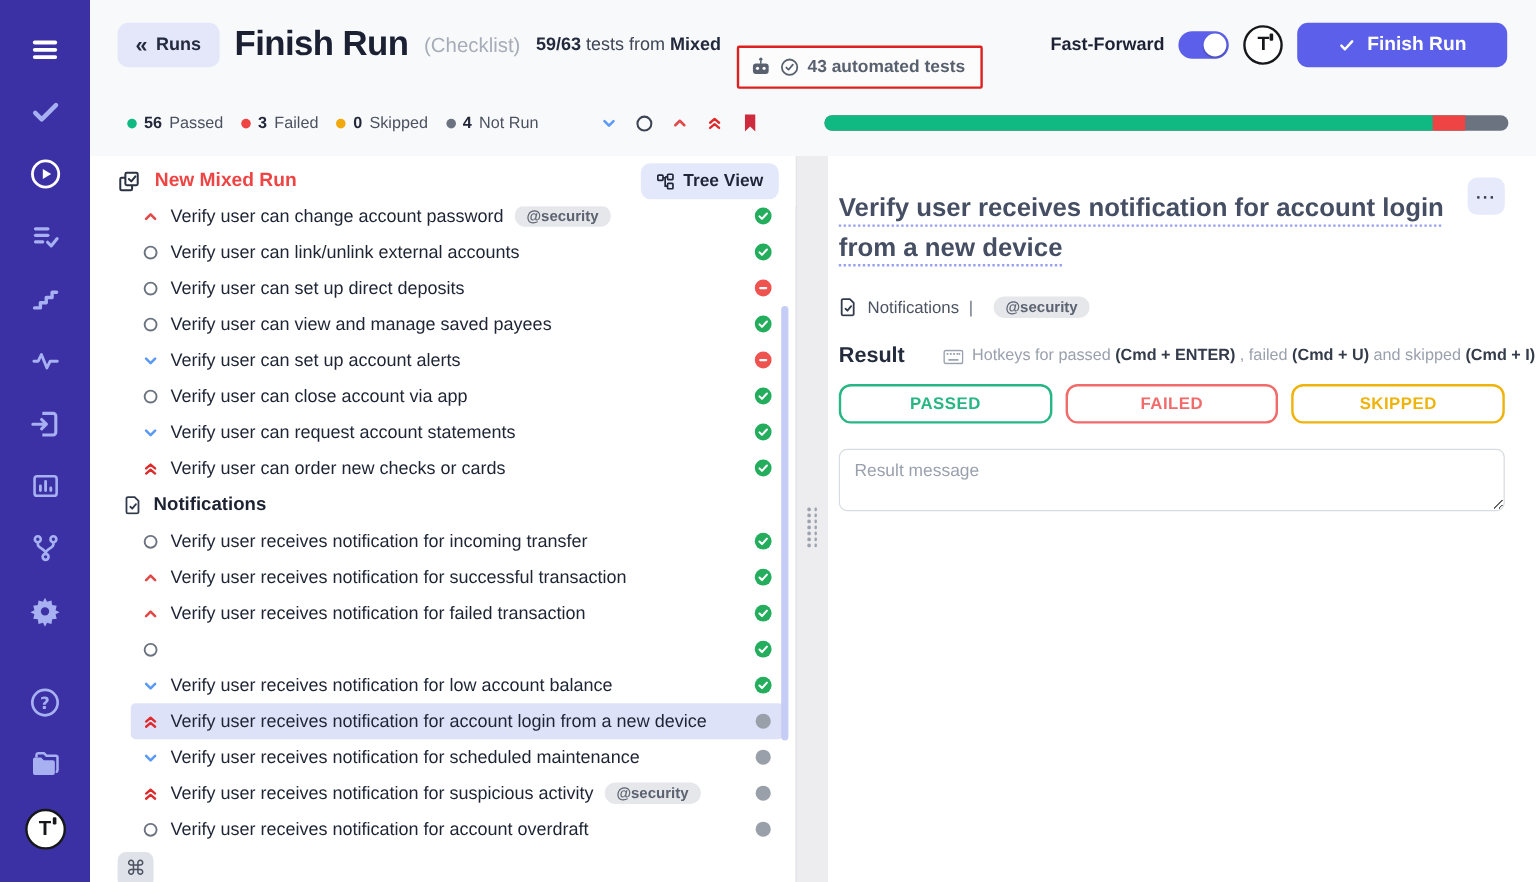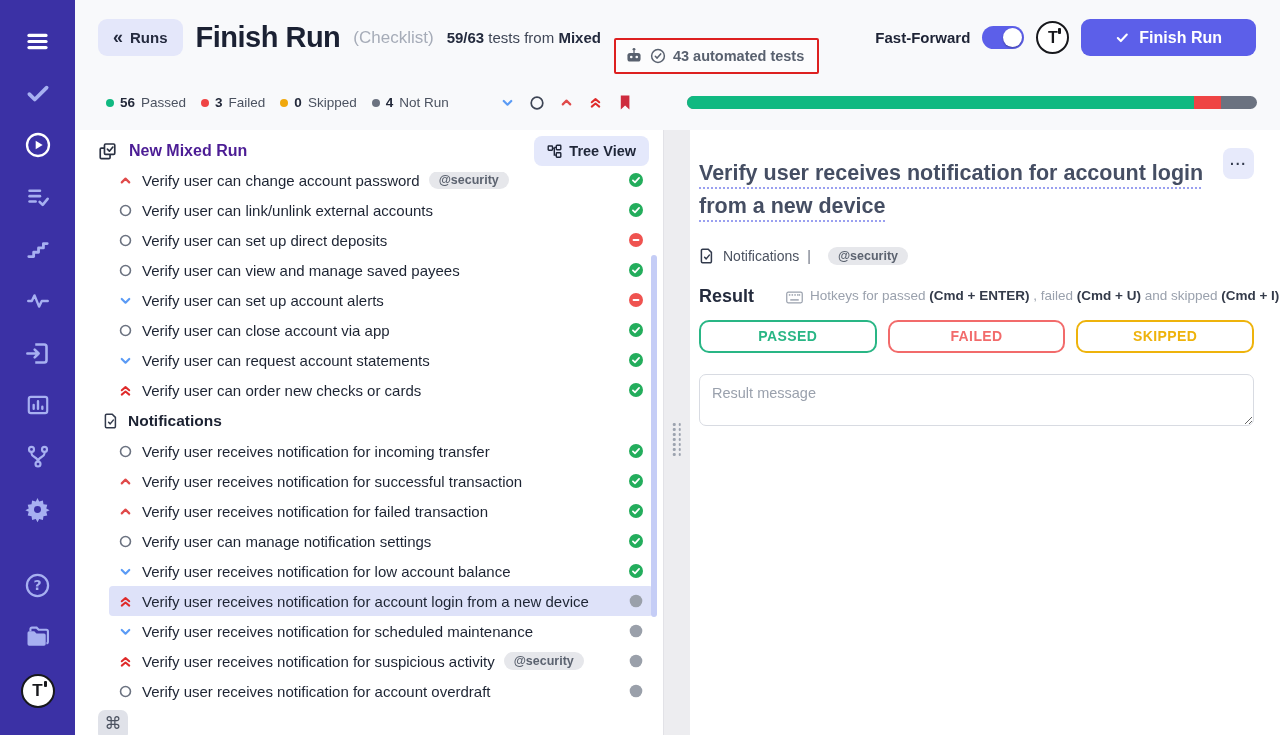--- a/index.html
+++ b/index.html
@@ -56,21 +56,21 @@
   .progress { flex:1; height:13px; border-radius:7px; background:#6b7280; margin-left:54px;
     display:flex; overflow:hidden; }
   .progress div { height:100%; }
 
   
   .content { flex:1; display:flex; min-height:0; }
   .list-panel { width:588px; background:#fff; position:relative; display:flex;
     flex-direction:column; flex-shrink:0; }
   .panel-head { height:42px; display:flex; align-items:center; padding:0 14px 0 23px;
     background:#fff; position:relative; z-index:3; flex-shrink:0; }
-  .nmr-title { font-size:16px; font-weight:700; color:#4c1d95; margin-left:12px; }
+  .nmr-title { font-size:16px; font-weight:700; color:#ef4444; margin-left:12px; }
   .tree-btn { margin-left:auto; background:#e4e8fb; border:none; border-radius:8px; height:30px;
     padding:0 13px; font-family:inherit; font-size:14.5px; font-weight:700; color:#1f2638;
     display:flex; align-items:center; gap:7px; cursor:pointer; }
   .rows { flex:1; overflow:hidden; margin-top:-7px; position:relative; z-index:1; }
   .row { height:30px; display:flex; align-items:center; margin:0 10px 0 34px; padding:0 9px;
     border-radius:4px; font-size:15px; color:#1d2433; cursor:pointer; }
   .row.selected { background:#dee2f9; }
   .row .pri { display:flex; width:15px; margin-right:9px; flex-shrink:0; }
   .row .txt { white-space:nowrap; overflow:hidden; }
   .row .tag, .pill { background:#e6e7eb; border-radius:10px; padding:2px 10px; font-size:12.5px;
@@ -497,21 +497,20 @@
                   <path d="M4.9 8.3 7 10.4 11.1 5.9" fill="none" stroke="#fff" stroke-width="1.7" stroke-linecap="round" stroke-linejoin="round"></path>
                 </svg>
               </span>
             </div>
             <div class="row">
               <span class="pri">
                 <svg width="15" height="15" viewBox="0 0 16 16">
                   <circle cx="8" cy="8" r="5.3" fill="none" stroke="#6b7280" stroke-width="1.7"></circle>
                 </svg>
               </span>
-              <span class="txt">Verify user can manage notification settings</span>
               <span class="status">
                 <svg width="16" height="16" viewBox="0 0 16 16">
                   <circle cx="8" cy="8" r="7" fill="#23ad5c"></circle>
                   <path d="M4.9 8.3 7 10.4 11.1 5.9" fill="none" stroke="#fff" stroke-width="1.7" stroke-linecap="round" stroke-linejoin="round"></path>
                 </svg>
               </span>
             </div>
             <div class="row">
               <span class="pri">
                 <svg width="15" height="15" viewBox="0 0 16 16">

